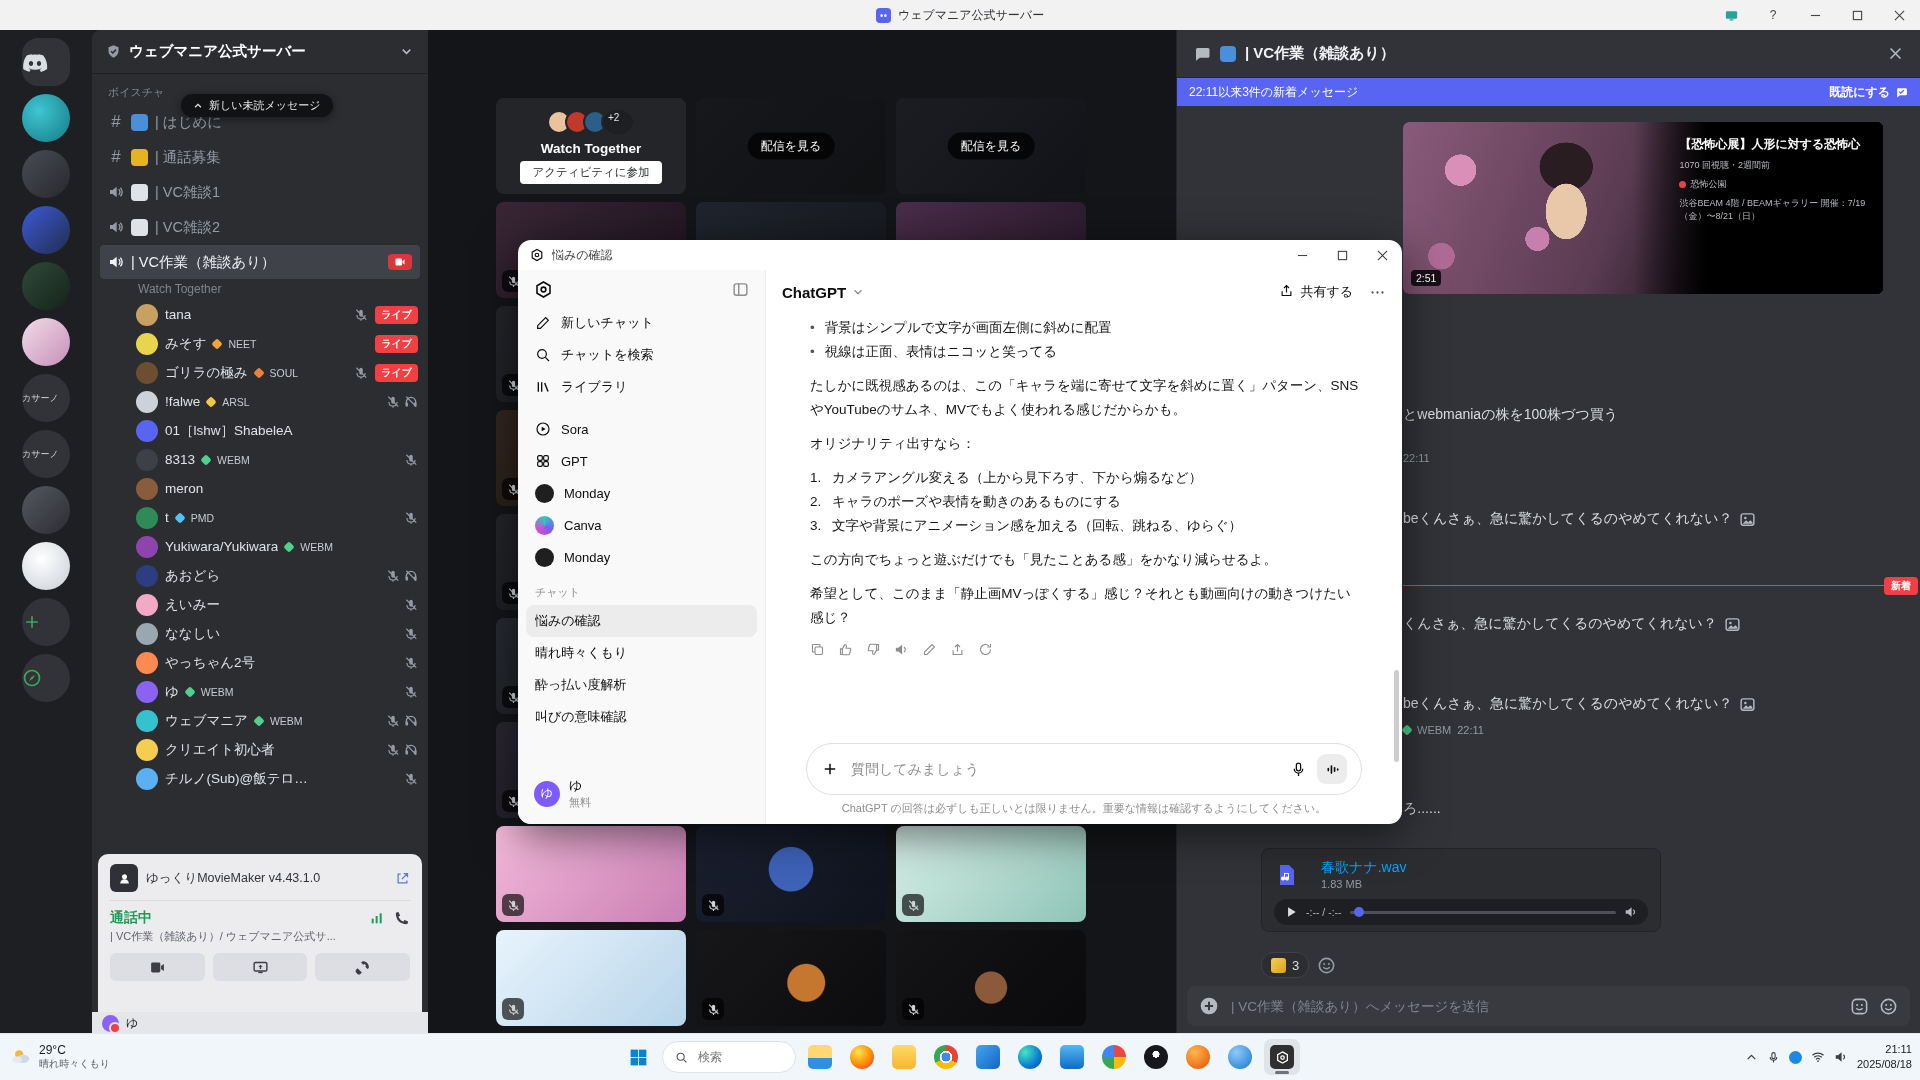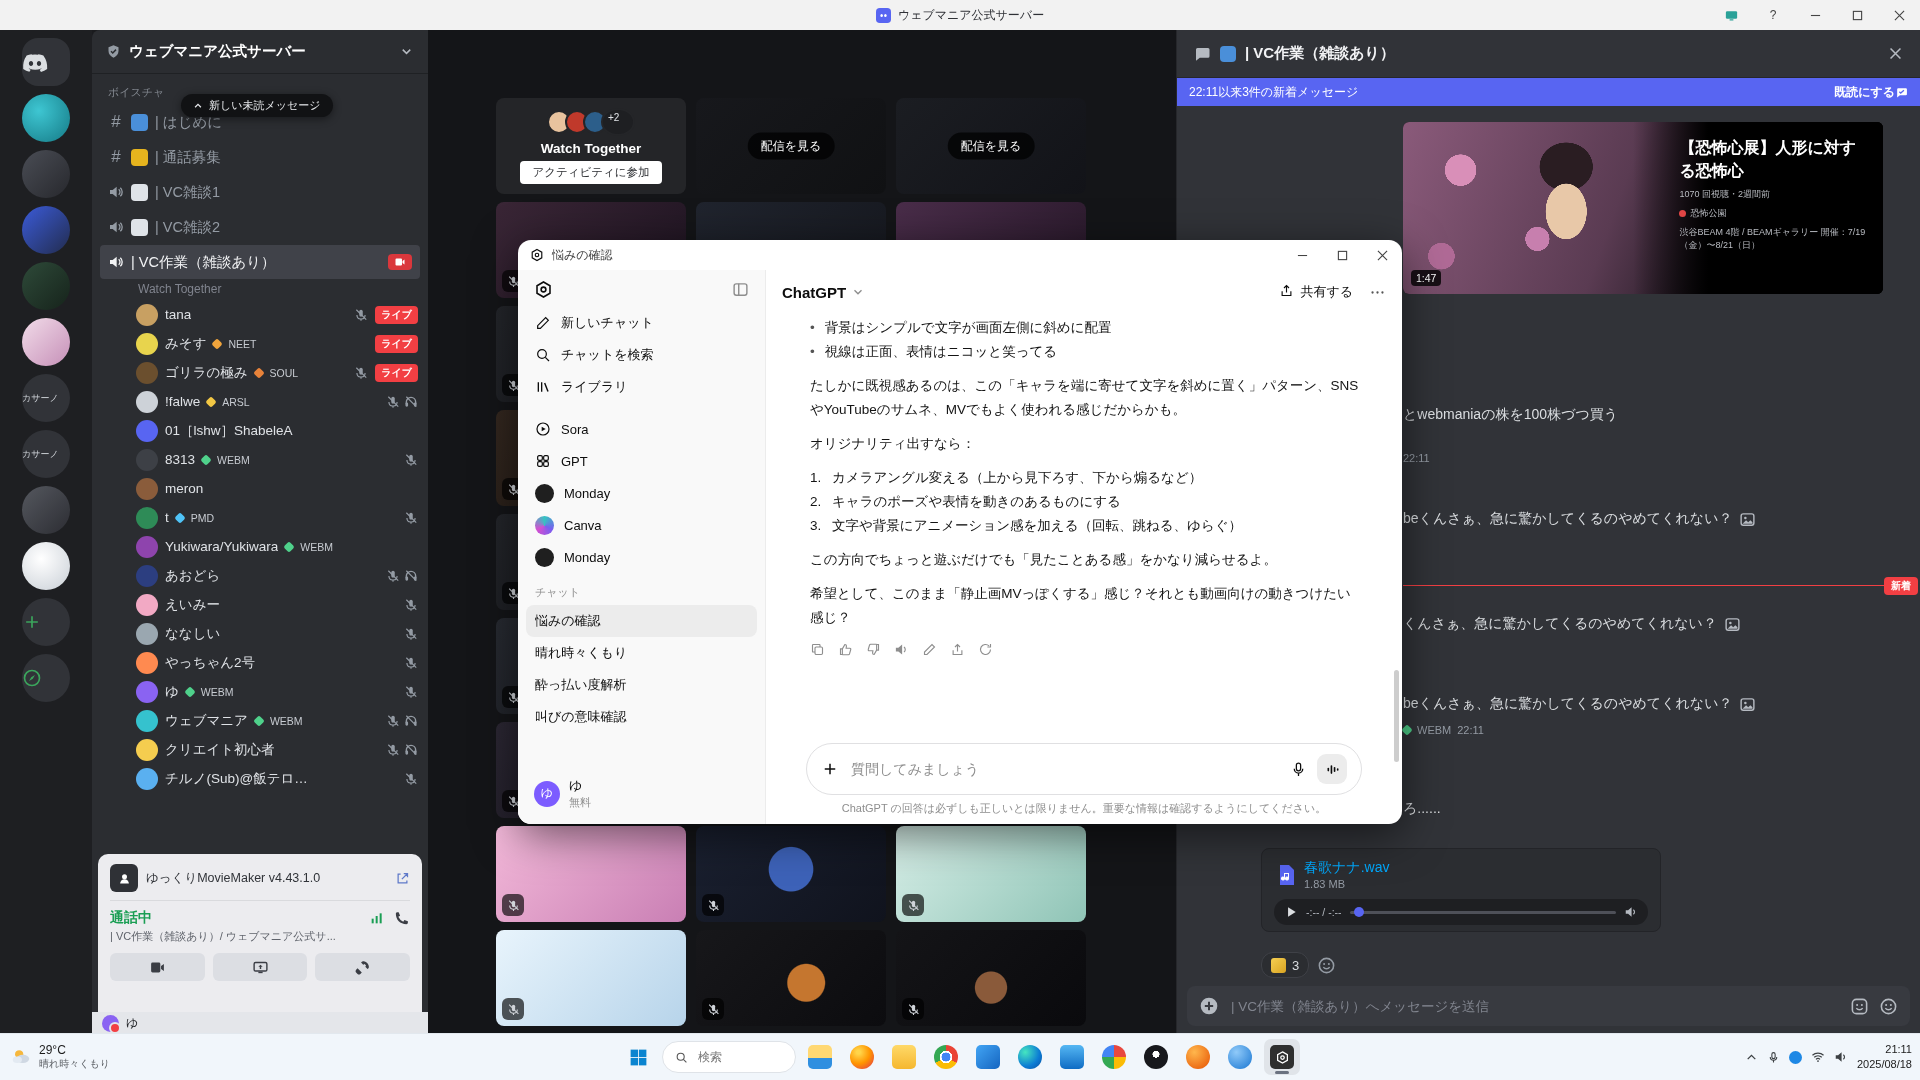--- a/index.html
+++ b/index.html
@@ -60,42 +60,42 @@
   .w-avs span:first-child{margin-left:0;}
   .w-plus{background:#1e1f22;color:#dfe2e6;font-size:10px;border-radius:9px;padding:2px 5px;margin-left:-4px;}
   .w-title{color:#fff;font-weight:bold;font-size:13.5px;}
   .w-join{background:#fff;color:#2b2d31;font-size:11.5px;border-radius:4px;padding:4px 12px;white-space:nowrap;}
   
   .thread{position:absolute;top:30px;left:1176px;right:0;bottom:46px;background:#313338;border-left:1px solid #26272b;}
   .th-head{position:absolute;top:0;left:0;right:0;height:48px;display:flex;align-items:center;gap:9px;padding:0 16px;box-sizing:border-box;border-bottom:1px solid #26272b;color:#f2f3f5;}
   .th-title{font-weight:bold;font-size:15px;white-space:nowrap;overflow:hidden;text-overflow:ellipsis;}
   .th-close{margin-left:auto;color:#b5bac1;}
   .th-banner{position:absolute;top:48px;left:0;right:0;height:28px;background:#5865f2;color:#fff;display:flex;align-items:center;font-size:12px;padding:0 12px;box-sizing:border-box;}
-  .th-banner .act{margin-left:auto;font-weight:bold;display:flex;align-items:center;}
+  .th-banner .act{margin-left:auto;font-weight:bold;display:flex;align-items:center;gap:5px;}
   .emb{position:absolute;top:92px;left:226px;width:480px;height:172px;border-radius:6px;overflow:hidden;background:#000;}
   .emb-art{position:absolute;inset:0;background:
       radial-gradient(circle 26px at 12% 28%,#d98fb8 0 60%,transparent 61%),
       radial-gradient(circle 20px at 28% 68%,#c77fae 0 60%,transparent 61%),
       radial-gradient(circle 22px at 8% 78%,#b06a96 0 60%,transparent 61%),
       radial-gradient(ellipse 34px 46px at 34% 52%,#e8c8a8 0 60%,transparent 61%),
       radial-gradient(ellipse 44px 40px at 34% 26%,#2a1d22 0 60%,transparent 61%),
       linear-gradient(110deg,#8a5a7a,#5a3b52 45%,#141016 72%,#000 85%);}
   .emb-right{position:absolute;right:0;top:0;bottom:0;width:52%;background:linear-gradient(90deg,transparent,#000 30%);color:#fff;padding:14px 12px 0 46px;box-sizing:border-box;}
-  .emb-title{font-size:16px;font-weight:bold;line-height:1.45;}
+  .emb-title{font-size:12px;font-weight:bold;line-height:1.45;}
   .emb-line{font-size:9px;color:#b9bcc2;margin-top:6px;display:flex;align-items:center;gap:4px;}
   .emb-dot{width:7px;height:7px;border-radius:50%;background:#e04545;flex:none;}
   .emb-dur{position:absolute;left:8px;bottom:8px;background:rgba(0,0,0,.8);color:#fff;font-size:10.5px;border-radius:4px;padding:2px 5px;}
   .msg{position:absolute;left:0;right:12px;padding-left:226px;color:#dbdee1;font-size:14px;display:flex;align-items:center;gap:7px;white-space:nowrap;}
   .msg .att{color:#b5bac1;}
   .t-small{color:#949ba4;font-size:11px;}
   .new-div{position:absolute;left:226px;right:14px;border-top:1px solid #f23f43;}
   .new-badge{position:absolute;right:-12px;top:-9px;background:#f23f43;color:#fff;font-size:10px;font-weight:bold;padding:2px 7px;border-radius:4px;}
   .meta-row{position:absolute;left:0;right:12px;padding-left:226px;display:flex;align-items:center;gap:6px;color:#949ba4;font-size:11px;}
   .audio-card{position:absolute;top:818px;left:84px;width:400px;height:84px;background:#2b2d31;border:1px solid #232428;border-radius:8px;box-sizing:border-box;padding:10px 12px;}
-  .audio-top{display:flex;gap:6px;align-items:center;}
+  .audio-top{display:flex;gap:23px;align-items:center;}
   .a-name{color:#00a8fc;font-size:14px;}
   .a-size{color:#949ba4;font-size:11px;margin-top:1px;}
   .a-player{margin-top:9px;height:26px;background:#1e1f22;border-radius:13px;display:flex;align-items:center;gap:8px;padding:0 10px;color:#b5bac1;}
   .a-time{font-size:10.5px;white-space:nowrap;}
   .a-track{flex:1;height:3px;background:#4e5058;border-radius:2px;position:relative;}
   .a-track::before{content:"";position:absolute;left:4px;top:-3.5px;width:10px;height:10px;border-radius:50%;background:#5865f2;}
   .reaction-row{position:absolute;top:922px;left:84px;display:flex;align-items:center;gap:8px;}
   .react-pill{background:#2b2d31;border:1px solid #3f4147;border-radius:12px;height:24px;display:flex;align-items:center;gap:6px;padding:0 9px;color:#dbdee1;font-size:13px;}
   .react-emoji{width:15px;height:15px;border-radius:3px;background:linear-gradient(135deg,#f5cf52,#d9a422);}
   .th-composer{position:absolute;left:10px;right:10px;bottom:8px;height:40px;background:#383a40;border-radius:8px;display:flex;align-items:center;gap:10px;padding:0 12px;box-sizing:border-box;}
@@ -1030,21 +1030,21 @@
             <span>1070 回視聴・2週間前</span>
           </div>
         <div class="emb-line">
             <span class="emb-dot"></span>
             <span>恐怖公園</span>
           </div>
         <div class="emb-line">
             <span>渋谷BEAM 4階 / BEAMギャラリー 開催：7/19（金）〜8/21（日）</span>
           </div>
       </div>
-      <span class="emb-dur">1:47</span>
+      <span class="emb-dur">2:51</span>
     </div>
 
     <div class="msg" style="top:376px;">
         <span>とwebmaniaの株を100株づつ買う</span>
       </div>
     <div class="msg t-small" style="top:422px;">
         <span>22:11</span>
       </div>
     <div class="msg" style="top:480px;">
       <span>beくんさぁ、急に驚かしてくるのやめてくれない？</span>

